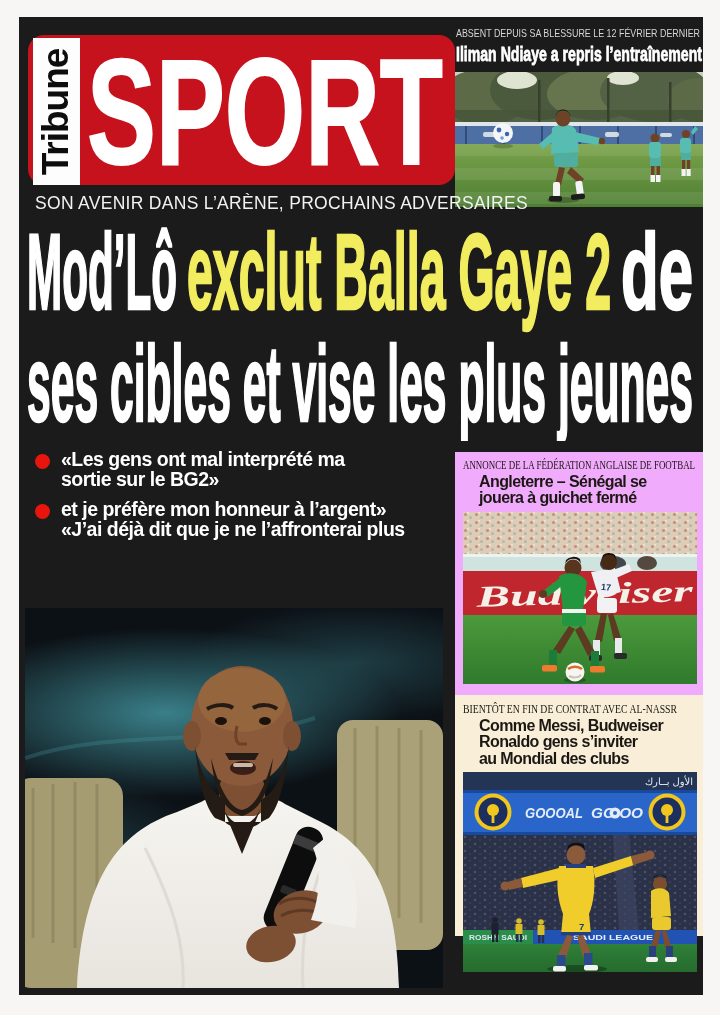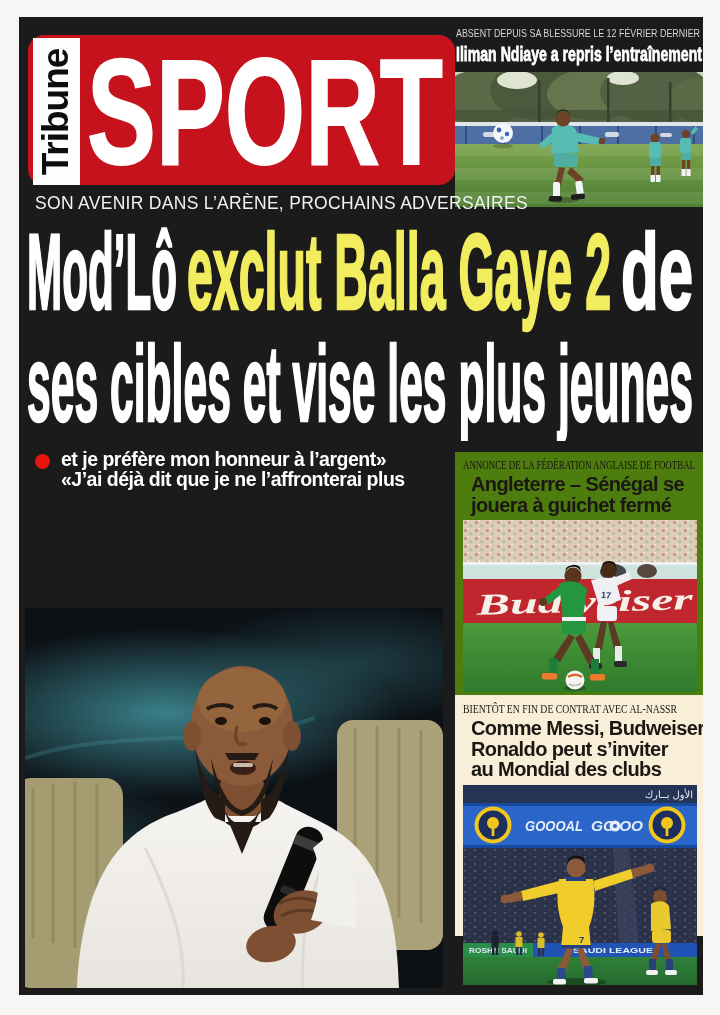--- a/index.html
+++ b/index.html
@@ -28,25 +28,25 @@
 
   .quotes{left:16px;top:432px;width:424px}
   .quote{display:flex;gap:11px;margin-bottom:9px}
   .qdot{width:15px;height:15px;border-radius:50%;background:#e8150d;margin-top:5px;flex:none}
   .qtext{font-weight:bold;font-size:19.5px;line-height:1.04;color:#ffffff;letter-spacing:-.5px}
   .qtext div{white-space:nowrap}
 
   .main-photo{left:6px;top:591px}
 
   
-  .tan-box{left:436px;top:435px;width:250px;height:243px;background:#4d7c0f;padding:5px 8px;box-sizing:border-box}
+  .tan-box{left:436px;top:435px;width:250px;height:243px;background:#f0abfc;padding:5px 8px;box-sizing:border-box}
   .cream-box{left:436px;top:678px;width:250px;height:241px;background:#f9efd9;padding:6px 8px;box-sizing:border-box}
   .kicker-svg{display:block}
   .box-kicker{font-family:"Liberation Serif",serif;fill:#17130e}
-  .box-headline{font-size:20px;font-weight:bold;color:#1b1713;letter-spacing:-.6px;line-height:1.03;margin:2px 8px 5px}
+  .box-headline{font-size:16px;font-weight:bold;color:#1b1713;letter-spacing:-.6px;line-height:1.03;margin:2px 16px 5px}
   .box-headline div{white-space:nowrap}
   .box-photo{display:block}
   svg{display:block}
 </style>
 </head>
 <body>
 
 <div class="content">
 
   <div class="abs red-block"></div>
@@ -155,20 +155,27 @@
     <text class="hl" x="2" y="94" font-size="108" fill="#ffffff" stroke="#ffffff" stroke-width="2.5" textLength="150" lengthAdjust="spacingAndGlyphs">Mod’Lô</text>
     <text class="hl" x="162" y="94" font-size="108" fill="#f2ec5f" stroke="#f2ec5f" stroke-width="2.5" textLength="424" lengthAdjust="spacingAndGlyphs">exclut Balla Gaye 2</text>
     <text class="hl" x="596" y="94" font-size="108" fill="#ffffff" stroke="#ffffff" stroke-width="2.5" textLength="72" lengthAdjust="spacingAndGlyphs">de</text>
     <text class="hl" x="2" y="206" font-size="108" fill="#ffffff" stroke="#ffffff" stroke-width="2.5" textLength="666" lengthAdjust="spacingAndGlyphs">ses cibles et vise les plus jeunes</text>
   </svg>
 
   <div class="abs quotes">
     <div class="quote">
       <div class="qdot"></div>
       <div class="qtext">
+          <div>«Les gens ont mal interprété ma</div>
+          <div>sortie sur le BG2»</div>
+        </div>
+    </div>
+    <div class="quote">
+      <div class="qdot"></div>
+      <div class="qtext">
           <div>et je préfère mon honneur à l’argent»</div>
           <div>«J’ai déjà dit que je ne l’affronterai plus</div>
         </div>
     </div>
   </div>
 
   <svg class="abs main-photo" width="418" height="380" viewBox="0 0 418 380">
     <defs>
       <radialGradient id="teal1" cx="0.5" cy="0.5" r="0.5">
         <stop offset="0" stop-color="#3f8c96" stop-opacity="0.9"></stop>
@@ -303,21 +310,21 @@
       <path d="M106,164 C110,166 115,166 118,163" stroke="#c8c4bc" stroke-width="2" fill="none"></path>
     </svg>
   </div>
 
   <div class="abs cream-box">
     <svg class="kicker-svg" width="234" height="15" viewBox="0 0 234 15">
       <text class="box-kicker" x="0" y="12" font-size="12" textLength="214" lengthAdjust="spacingAndGlyphs">BIENTÔT EN FIN DE CONTRAT AVEC AL-NASSR</text>
     </svg>
     <div class="box-headline">
       <div>Comme Messi, Budweiser</div>
-      <div>Ronaldo peut s’inviter</div>
+      <div>Ronaldo gens s’inviter</div>
       <div>au Mondial des clubs</div>
     </div>
     <svg class="box-photo" width="234" height="200" viewBox="0 0 234 200">
       <defs>
         <pattern id="crowdB" width="10" height="7" patternUnits="userSpaceOnUse">
           <rect width="10" height="7" fill="#2b3147"></rect>
           <circle cx="2" cy="2" r="1.3" fill="#4a5270"></circle>
           <circle cx="7" cy="5" r="1.1" fill="#3a4160"></circle>
         </pattern>
         <linearGradient id="grassC" x1="0" y1="0" x2="0" y2="1">

